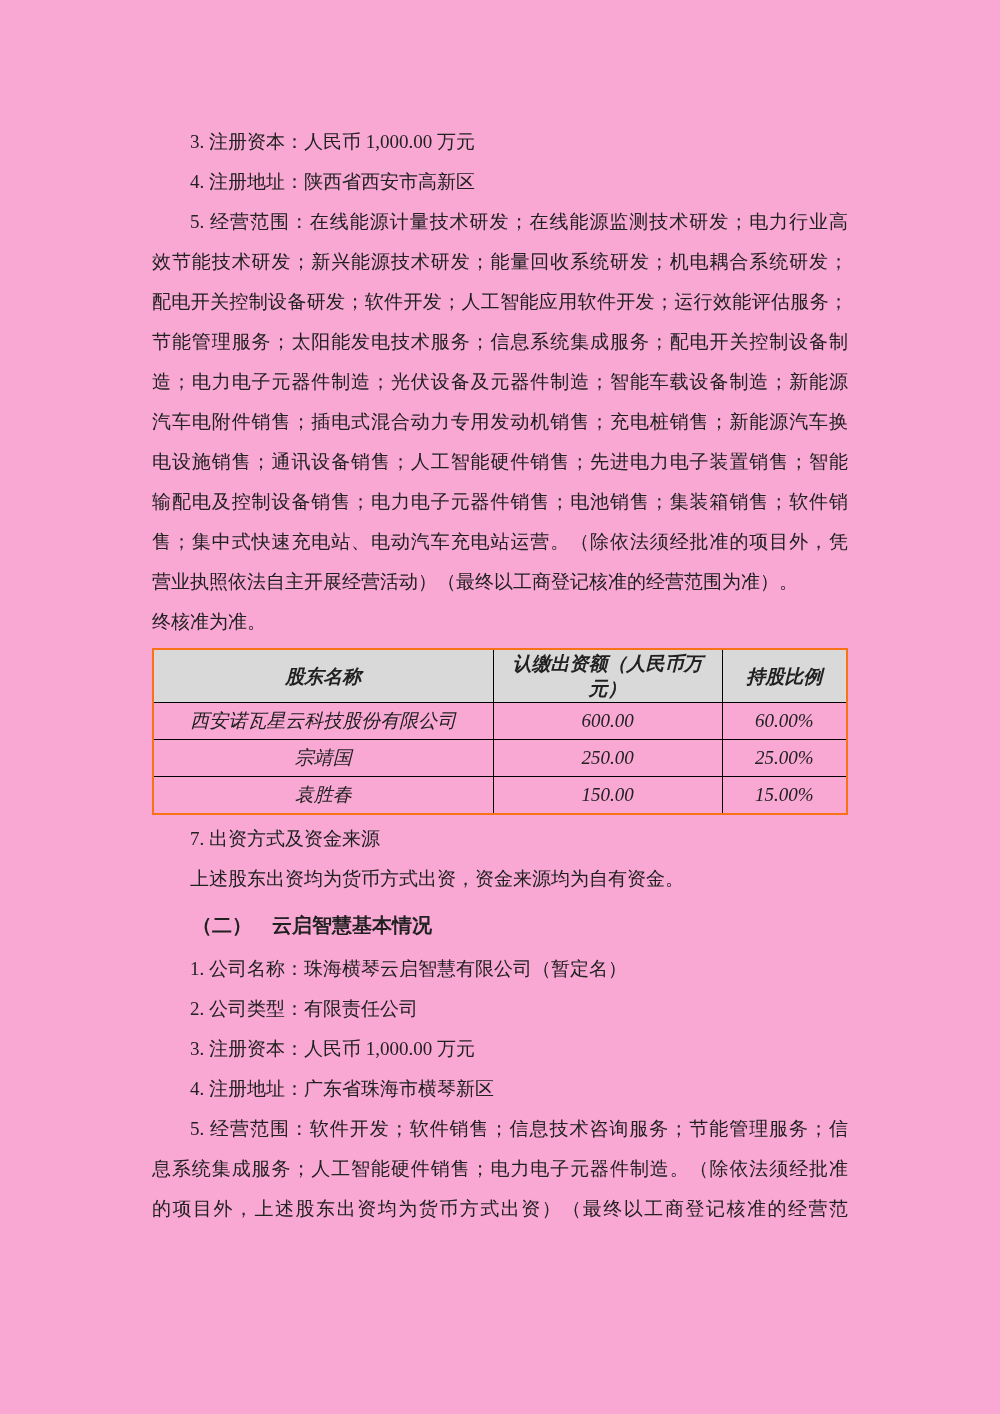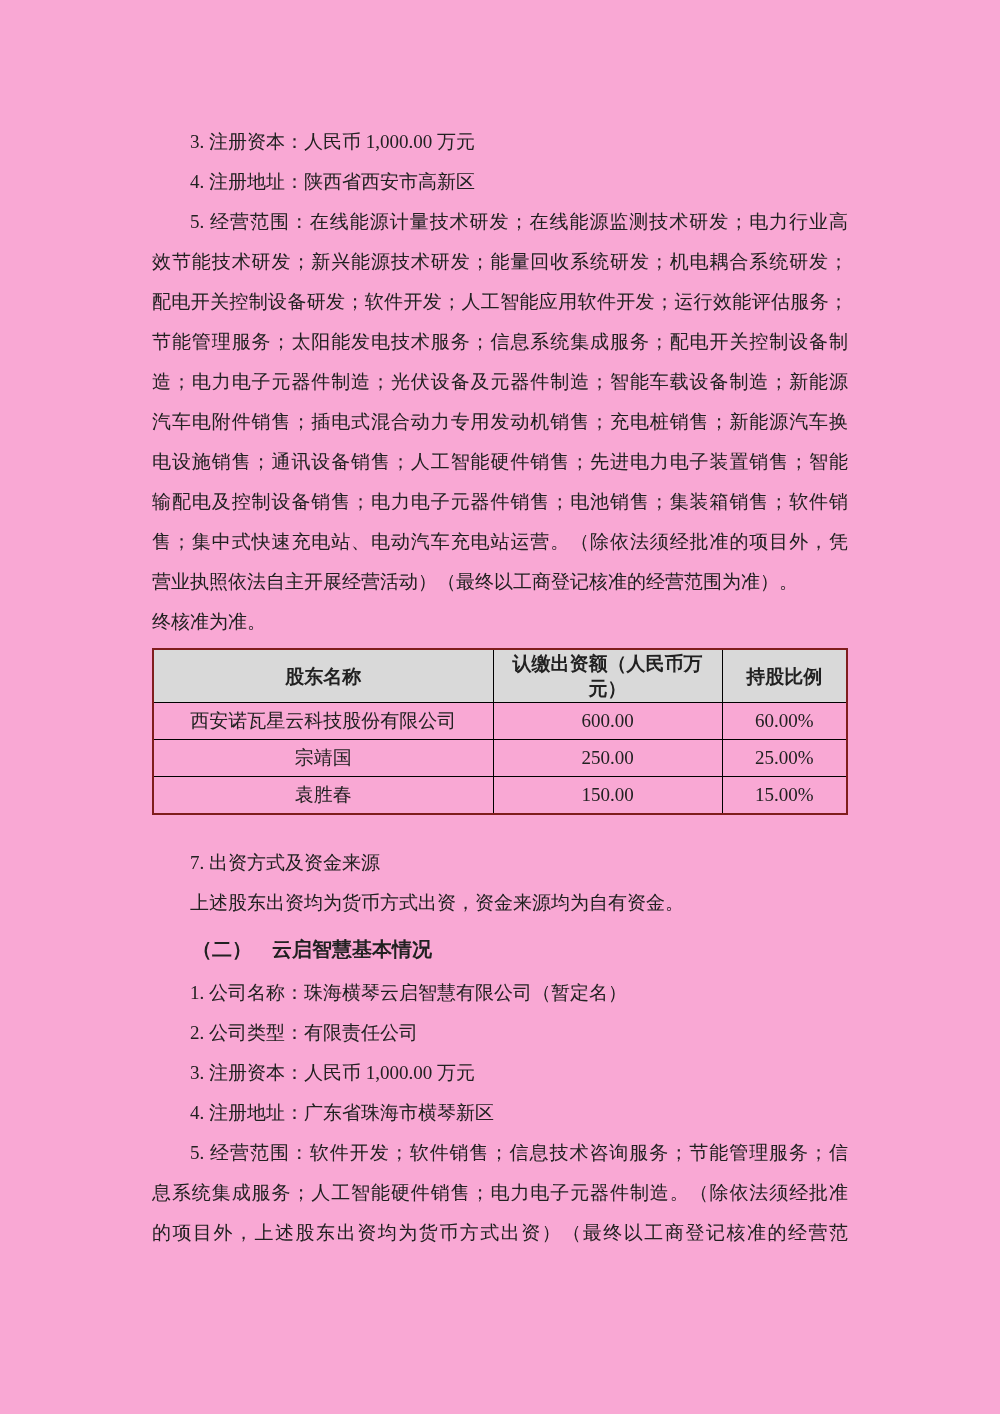--- a/index.html
+++ b/index.html
@@ -29,23 +29,24 @@
   }
   .heading {
     font-weight: bold;
     font-size: 20px;
     line-height: 44px;
     margin: 4px 0 2px 0;
   }
   table.tbl {
     width: 100%;
     border-collapse: collapse;
-    border: 2px solid #7f1d1d;
+    border: 2px solid #f97316;
     table-layout: fixed;
-    margin: 6px 0 28px 0;
+    margin: 6px 0 4px 0;
+    font-style: italic;
   }
   table.tbl th, table.tbl td {
     border: 1px solid #000000;
     text-align: center;
     vertical-align: middle;
     color: #212121;
     font-size: 19px;
     overflow: hidden;
   }
   table.tbl th {

